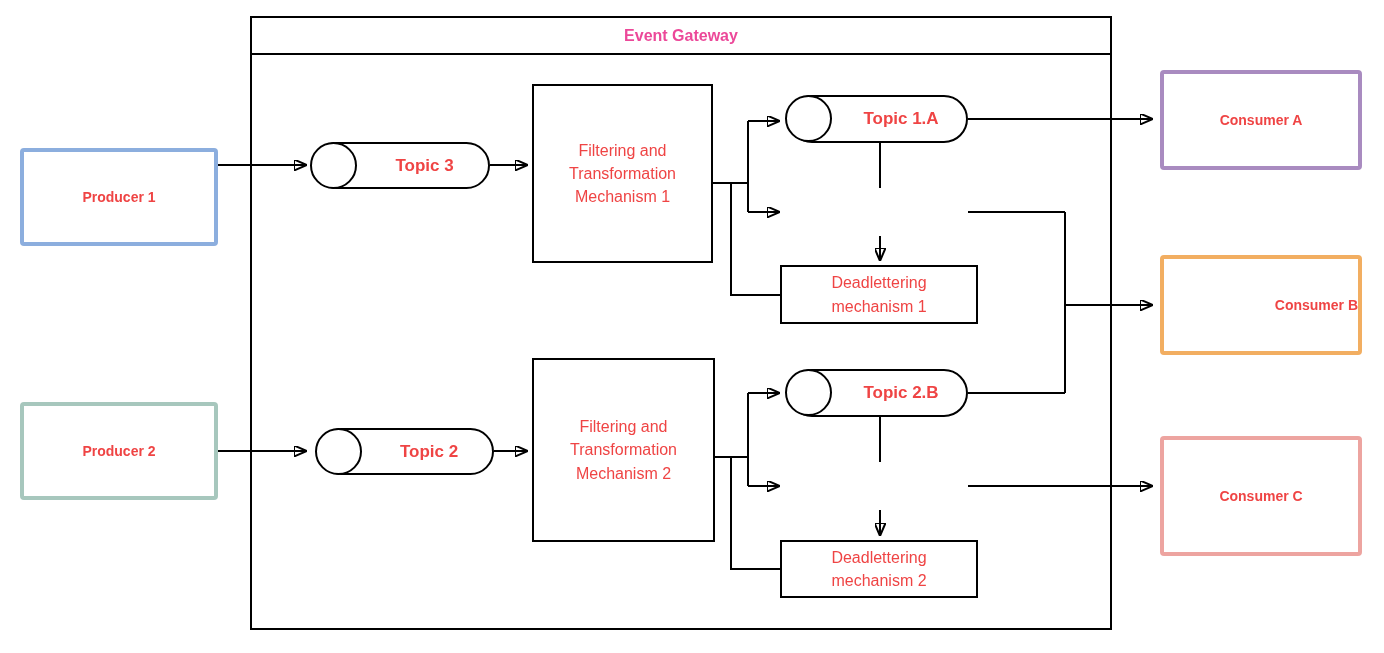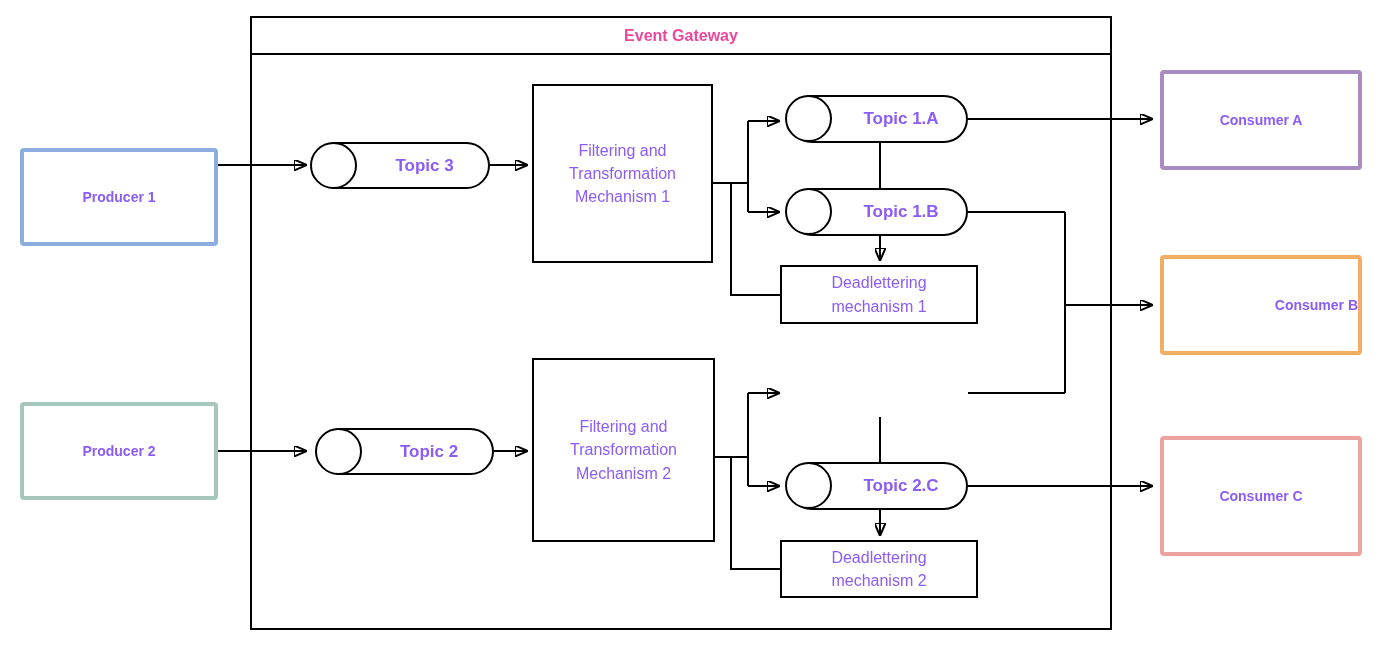--- a/index.html
+++ b/index.html
@@ -48,21 +48,21 @@
   }
 
   
   .node {
     position: absolute;
     background: #ffffff;
     z-index: 3;
     display: flex;
     align-items: center;
     justify-content: center;
-    color: #8b5cf6;
+    color: #ef4444;
   }
 
   .endpoint {                      
     border: 4px solid #999999;
     border-radius: 4px;
     font-weight: bold;
     font-size: 14px;
   }
 
   .process {                       
@@ -170,32 +170,28 @@
   </div>
 
   <div id="topic1" class="node pill">
     <span class="pill-circle"></span>
     <span class="label-area">Topic 3</span>
   </div>
   <div id="topic1a" class="node pill">
     <span class="pill-circle"></span>
     <span class="label-area">Topic 1.A</span>
   </div>
-  <div id="topic1b" class="node pill">
-    <span class="pill-circle"></span>
-    <span class="label-area">Topic 1.B</span>
-  </div>
 
   <div id="topic2" class="node pill">
     <span class="pill-circle"></span>
     <span class="label-area">Topic 2</span>
   </div>
-  <div id="topic2c" class="node pill">
-    <span class="pill-circle"></span>
-    <span class="label-area">Topic 2.C</span>
+  <div id="topic2b" class="node pill">
+    <span class="pill-circle"></span>
+    <span class="label-area">Topic 2.B</span>
   </div>
 
   <div id="filter1" class="node process">
     <span>Filtering and</span>
     <span>Transformation</span>
     <span>Mechanism 1</span>
   </div>
   <div id="filter2" class="node process">
     <span>Filtering and</span>
     <span>Transformation</span>

